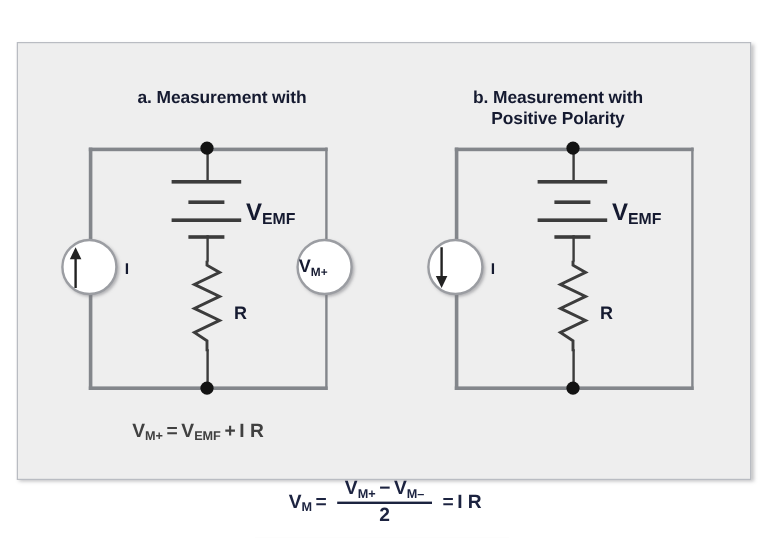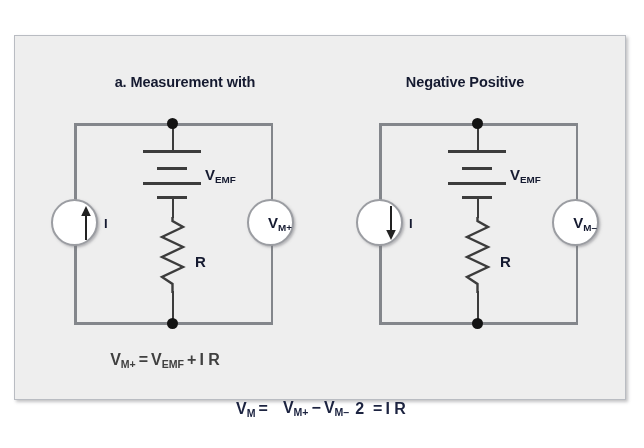--- a/index.html
+++ b/index.html
@@ -63,41 +63,41 @@
   
   .circ {
     position: absolute;
     border-radius: 50%;
     background: #ffffff;
     border: 2px solid #9b9da2;
     box-shadow: 1.5px 1.5px 2.5px rgba(120,120,125,0.5);
     box-sizing: border-box;
     display: flex;
     align-items: center;
-    justify-content: flex-end;
+    justify-content: flex-start;
   }
   .circ svg { display: block; }
 
   
   .plate {
     position: absolute;
     height: 2.5px;
     background: #3c3c3c;
   }
 
   
   .lbl {
     position: absolute;
     color: #151a30;
     font-weight: bold;
     white-space: nowrap;
   }
   .lbl-I { font-size: 13px; }
   .lbl-R { font-size: 15px; }
-  .lbl-V { font-size: 15px; }
+  .lbl-V { font-size: 20px; }
   .lbl-meter { font-size: 15px; color: #151a30; font-weight: bold; }
   sub {
     font-size: 0.66em;
     vertical-align: baseline;
     position: relative;
     top: 0.30em;
     font-weight: bold;
   }
 
   
@@ -118,20 +118,21 @@
     width: 612px;
     display: flex;
     align-items: center;
     justify-content: center;
     color: #1c2340;
     font-weight: bold;
     font-size: 16px;
   }
   .frac {
     display: inline-flex;
+    flex-direction: column;
     align-items: center;
     margin: 0 6px;
     vertical-align: middle;
   }
   .frac-num {
     padding: 0 6px 1px 6px;
     white-space: nowrap;
   }
   .frac-bar {
     width: 100%;
@@ -145,21 +146,22 @@
 </head>
 <body>
 
 <div id="figure">
   <div id="panel">
 
     <div class="panel-title" id="title-a">
       <span>a. Measurement with</span>
     </div>
     <div class="panel-title" id="title-b">
-      <span class="l2">Negative Positive</span>
+      <span>b. Measurement with</span>
+      <span class="l2">Positive Polarity</span>
     </div>
 
     <div class="wire wire-h" style="left:59px; top:87px; width:199px;"></div>
     <div class="wire wire-h" style="left:59px; top:286px; width:199px;"></div>
     <div class="wire wire-v" style="left:59px; top:87px; height:202px;"></div>
     <div class="wire wire-v" style="left:255.5px; top:87px; height:202px;"></div>
 
     <div class="wire wire-v wire-dark" style="left:156.5px; top:89px; height:26px;"></div>
     <div class="wire wire-v wire-dark" style="left:156.5px; top:160px; height:22px;"></div>
     <div class="wire wire-v wire-dark" style="left:156.5px; top:255px; height:33px;"></div>
@@ -222,25 +224,20 @@
     <div class="lbl lbl-R" style="left:485px; top:217px;">R</div>
 
     <div class="circ" style="left:341px; top:163px; width:47px; height:47px;">
       <svg width="20" height="36" viewBox="0 0 20 36">
         <line x1="10" y1="1" x2="10" y2="28" stroke="#222222" stroke-width="2"></line>
         <polygon points="10,35 5.2,25 14.8,25" fill="#222222"></polygon>
       </svg>
     </div>
     <div class="lbl lbl-I" style="left:394px; top:180px;">I</div>
 
-    <div class="circ" style="left:537px; top:163px; width:47px; height:47px;">
-      <span class="lbl-meter">
-        <span>V</span><sub>M–</sub>
-      </span>
-    </div>
 
     <div class="eq" style="left:0; top:315px; width:300px; text-align:center;">
       <span><span>V</span><sub>M+</sub></span><span class="op">=</span><span><span>V</span><sub>EMF</sub></span><span class="op">+</span><span>I R</span>
     </div>
 
 
     <div id="eq-final">
       <span><span>V</span><sub>M</sub></span>
       <span class="op">=</span>
       <span class="frac">

